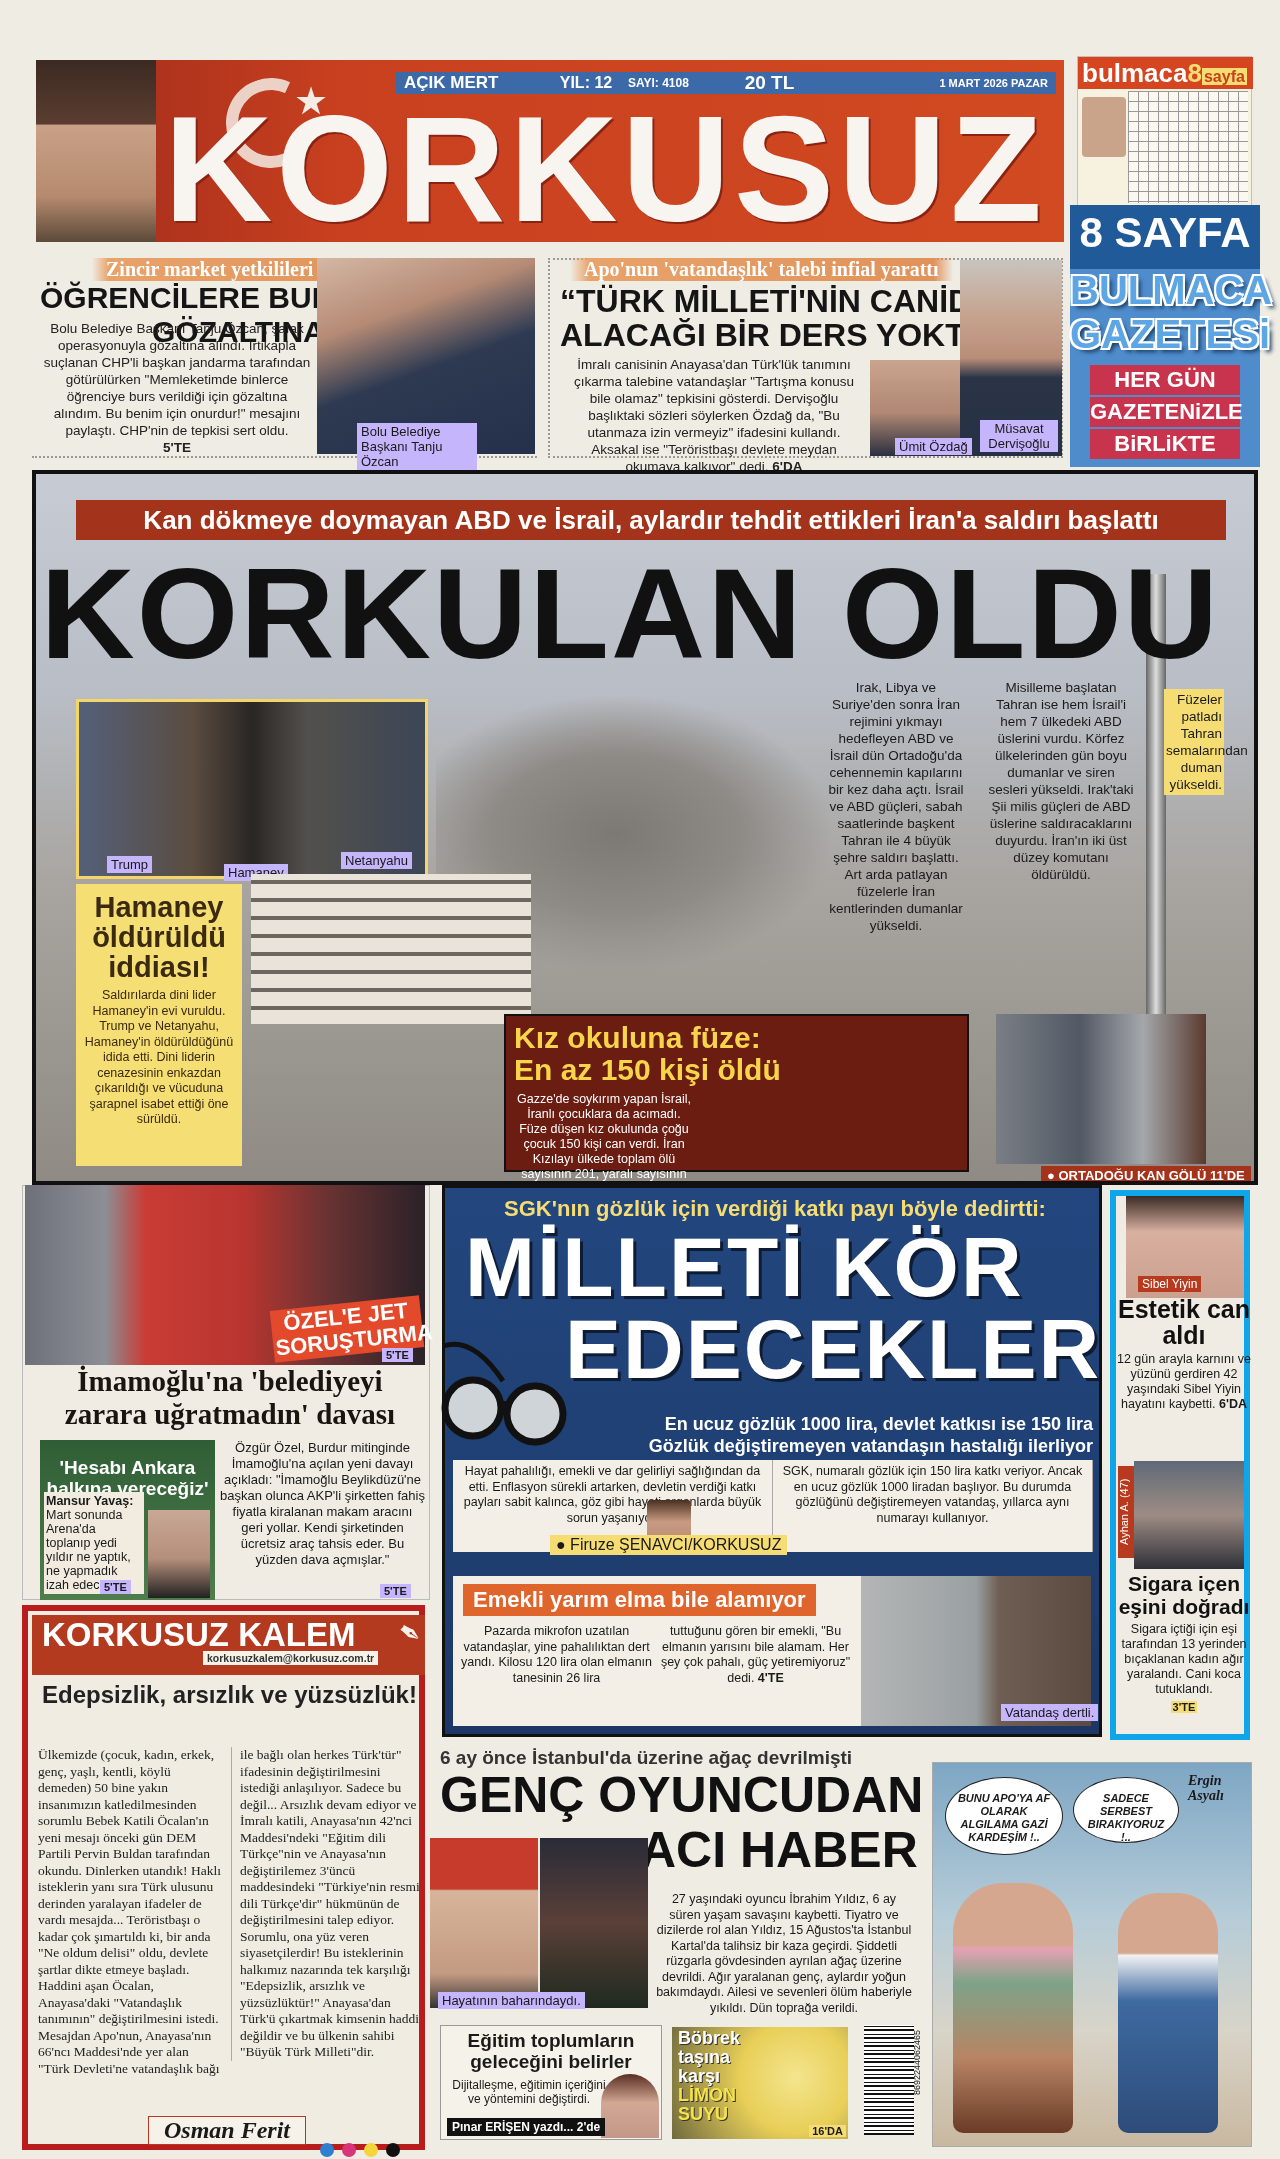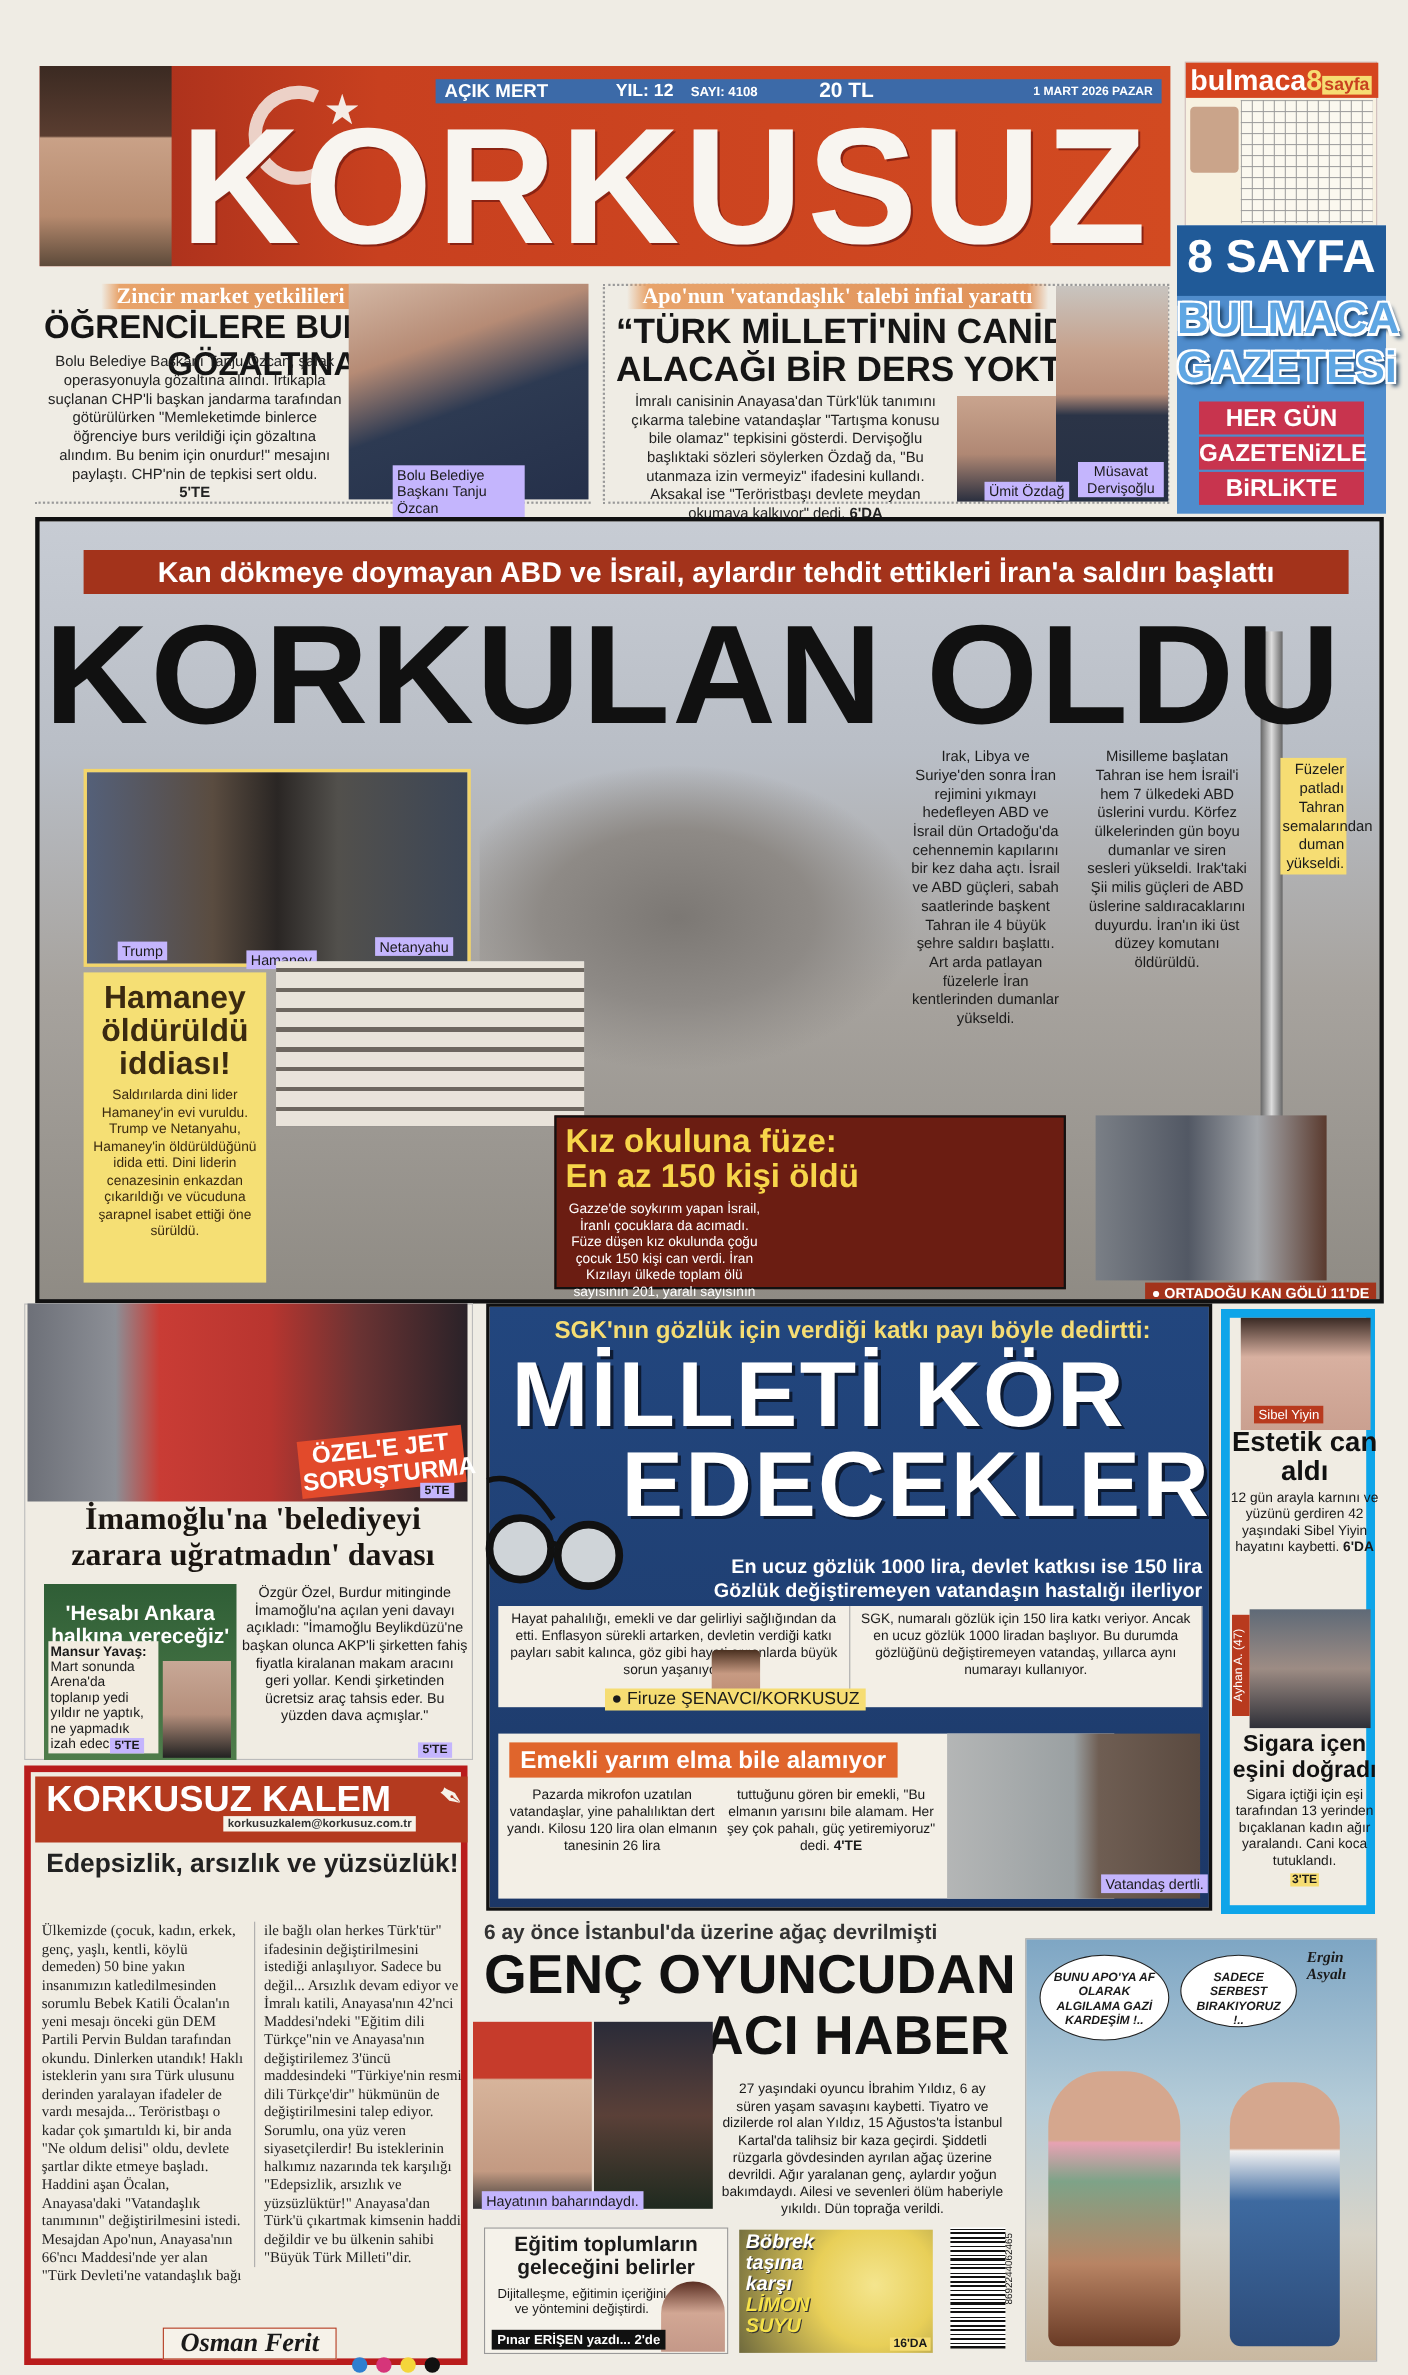--- a/index.html
+++ b/index.html
@@ -63,21 +63,21 @@
 #sgk-head2{left:120px;top:118px;font-size:84px;font-weight:900;color:#fff;line-height:86px;letter-spacing:2px;text-shadow:3px 3px 0 #0d1b33}
 #glasses{left:-12px;top:148px;width:140px;height:110px}
 #sgk-sub{left:128px;top:225px;width:520px;color:#fff;font-size:18px;font-weight:bold;text-align:right;line-height:22px}
 #sgk-cols{left:8px;top:272px;width:640px;height:92px;background:#f3efe6;display:flex;font-size:12.5px;line-height:15.5px}
 #sgk-cols div{flex:1;text-align:center;padding:4px;border-right:1px solid #aaa}
 #firuze{left:105px;top:347px;background:#f6dd73;font-size:16px;font-weight:normal;padding:1px 6px}
 #emekli{left:8px;top:388px;width:560px;height:150px;background:#f3efe6}
 #emekli-head{left:10px;top:8px;background:#e0652c;color:#fff;font-size:22px;font-weight:900;padding:3px 10px;white-space:nowrap}
 #emekli-photo{left:408px;top:0;width:230px;height:150px;background:linear-gradient(90deg,#b4b6b6 0%,#9aa0a2 50%,#6f5e53 60%,#5a4a40 100%)}
 
-#side{left:1110px;top:1190px;width:140px;height:550px;border:8px solid #0ea5e9;background:#f0ece3}
+#side{left:1110px;top:1190px;width:140px;height:550px;border:6px solid #0ea5e9;background:#f0ece3}
 
 #kalem{left:22px;top:1605px;width:403px;height:545px;border:6px solid #b91c1c;background:#f0ece2}
 #kalem-head{left:4px;top:4px;width:393px;height:60px;background:#b43a1f;color:#fff;font-size:33px;font-weight:900;padding-left:10px;line-height:40px}
 #kalem-email{left:175px;top:40px;background:#f6f2e9;color:#333;font-size:10.5px;font-weight:bold;padding:1px 4px}
 #kalem-title{left:10px;top:70px;width:383px;text-align:center;font-size:24px;font-weight:900;line-height:28px;color:#222}
 .serif{font-family:"Liberation Serif",serif;font-size:13.5px;line-height:16.5px;color:#222}
 #kalem-c1{left:10px;top:136px;width:185px}
 #kalem-c2{left:203px;top:136px;width:190px;border-left:1px solid #aaa;padding-left:8px}
 #kalem-sign{left:120px;top:505px;width:158px;border:1.5px solid #b43a1f;font-family:"Liberation Serif",serif;font-style:italic;font-weight:bold;font-size:24px;text-align:center;background:#f6f2e9}
 
@@ -274,21 +274,21 @@
 <div id="genc-body" class="abs">27 yaşındaki oyuncu İbrahim Yıldız, 6 ay süren yaşam savaşını kaybetti. Tiyatro ve dizilerde rol alan Yıldız, 15 Ağustos'ta İstanbul Kartal'da talihsiz bir kaza geçirdi. Şiddetli rüzgarla gövdesinden ayrılan ağaç üzerine devrildi. Ağır yaralanan genç, aylardır yoğun bakımdaydı. Ailesi ve sevenleri ölüm haberiyle yıkıldı. Dün toprağa verildi.</div>
 
 <div id="egitim" class="abs">
   <div class="abs" style="left:10px;top:4px;width:200px;text-align:center;font-size:19px;font-weight:bold;line-height:21px">Eğitim toplumların geleceğini belirler</div>
   <div class="abs" style="left:8px;top:52px;width:160px;text-align:center;font-size:12px;line-height:14px">Dijitalleşme, eğitimin içeriğini ve yöntemini değiştirdi.</div>
   <div class="abs" style="left:160px;top:48px;width:58px;height:64px;background:linear-gradient(180deg,#5a2e22 0%,#d2a794 45%,#c49888 100%);border-radius:30px 30px 0 0"></div>
   <div class="abs" style="left:6px;top:92px;background:#111;color:#fff;font-size:12px;font-weight:bold;padding:2px 5px">Pınar ERİŞEN yazdı... 2'de</div>
 </div>
 
 <div id="limon" class="abs">
-  <div class="abs" style="left:6px;top:2px;font-style:italic;font-weight:900;font-size:18px;line-height:19px;color:#fff;text-shadow:1px 1px 0 #333">
+  <div class="abs" style="left:6px;top:2px;font-weight:900;font-size:18px;line-height:19px;color:#fff;text-shadow:1px 1px 0 #333">
     <div>Böbrek</div>
     <div>taşına</div>
     <div>karşı</div>
     <div style="color:#f6e24a">LİMON</div>
     <div style="color:#f6e24a">SUYU</div>
   </div>
   <div class="abs" style="right:2px;bottom:2px;background:#f6dd73;font-size:11px;font-weight:bold;padding:0 3px">16'DA</div>
 </div>
 <div id="barcode" class="abs"></div>
 <div class="abs" style="left:912px;top:2030px;font-size:9px;writing-mode:vertical-rl;transform:rotate(180deg)">8692244062465</div>

